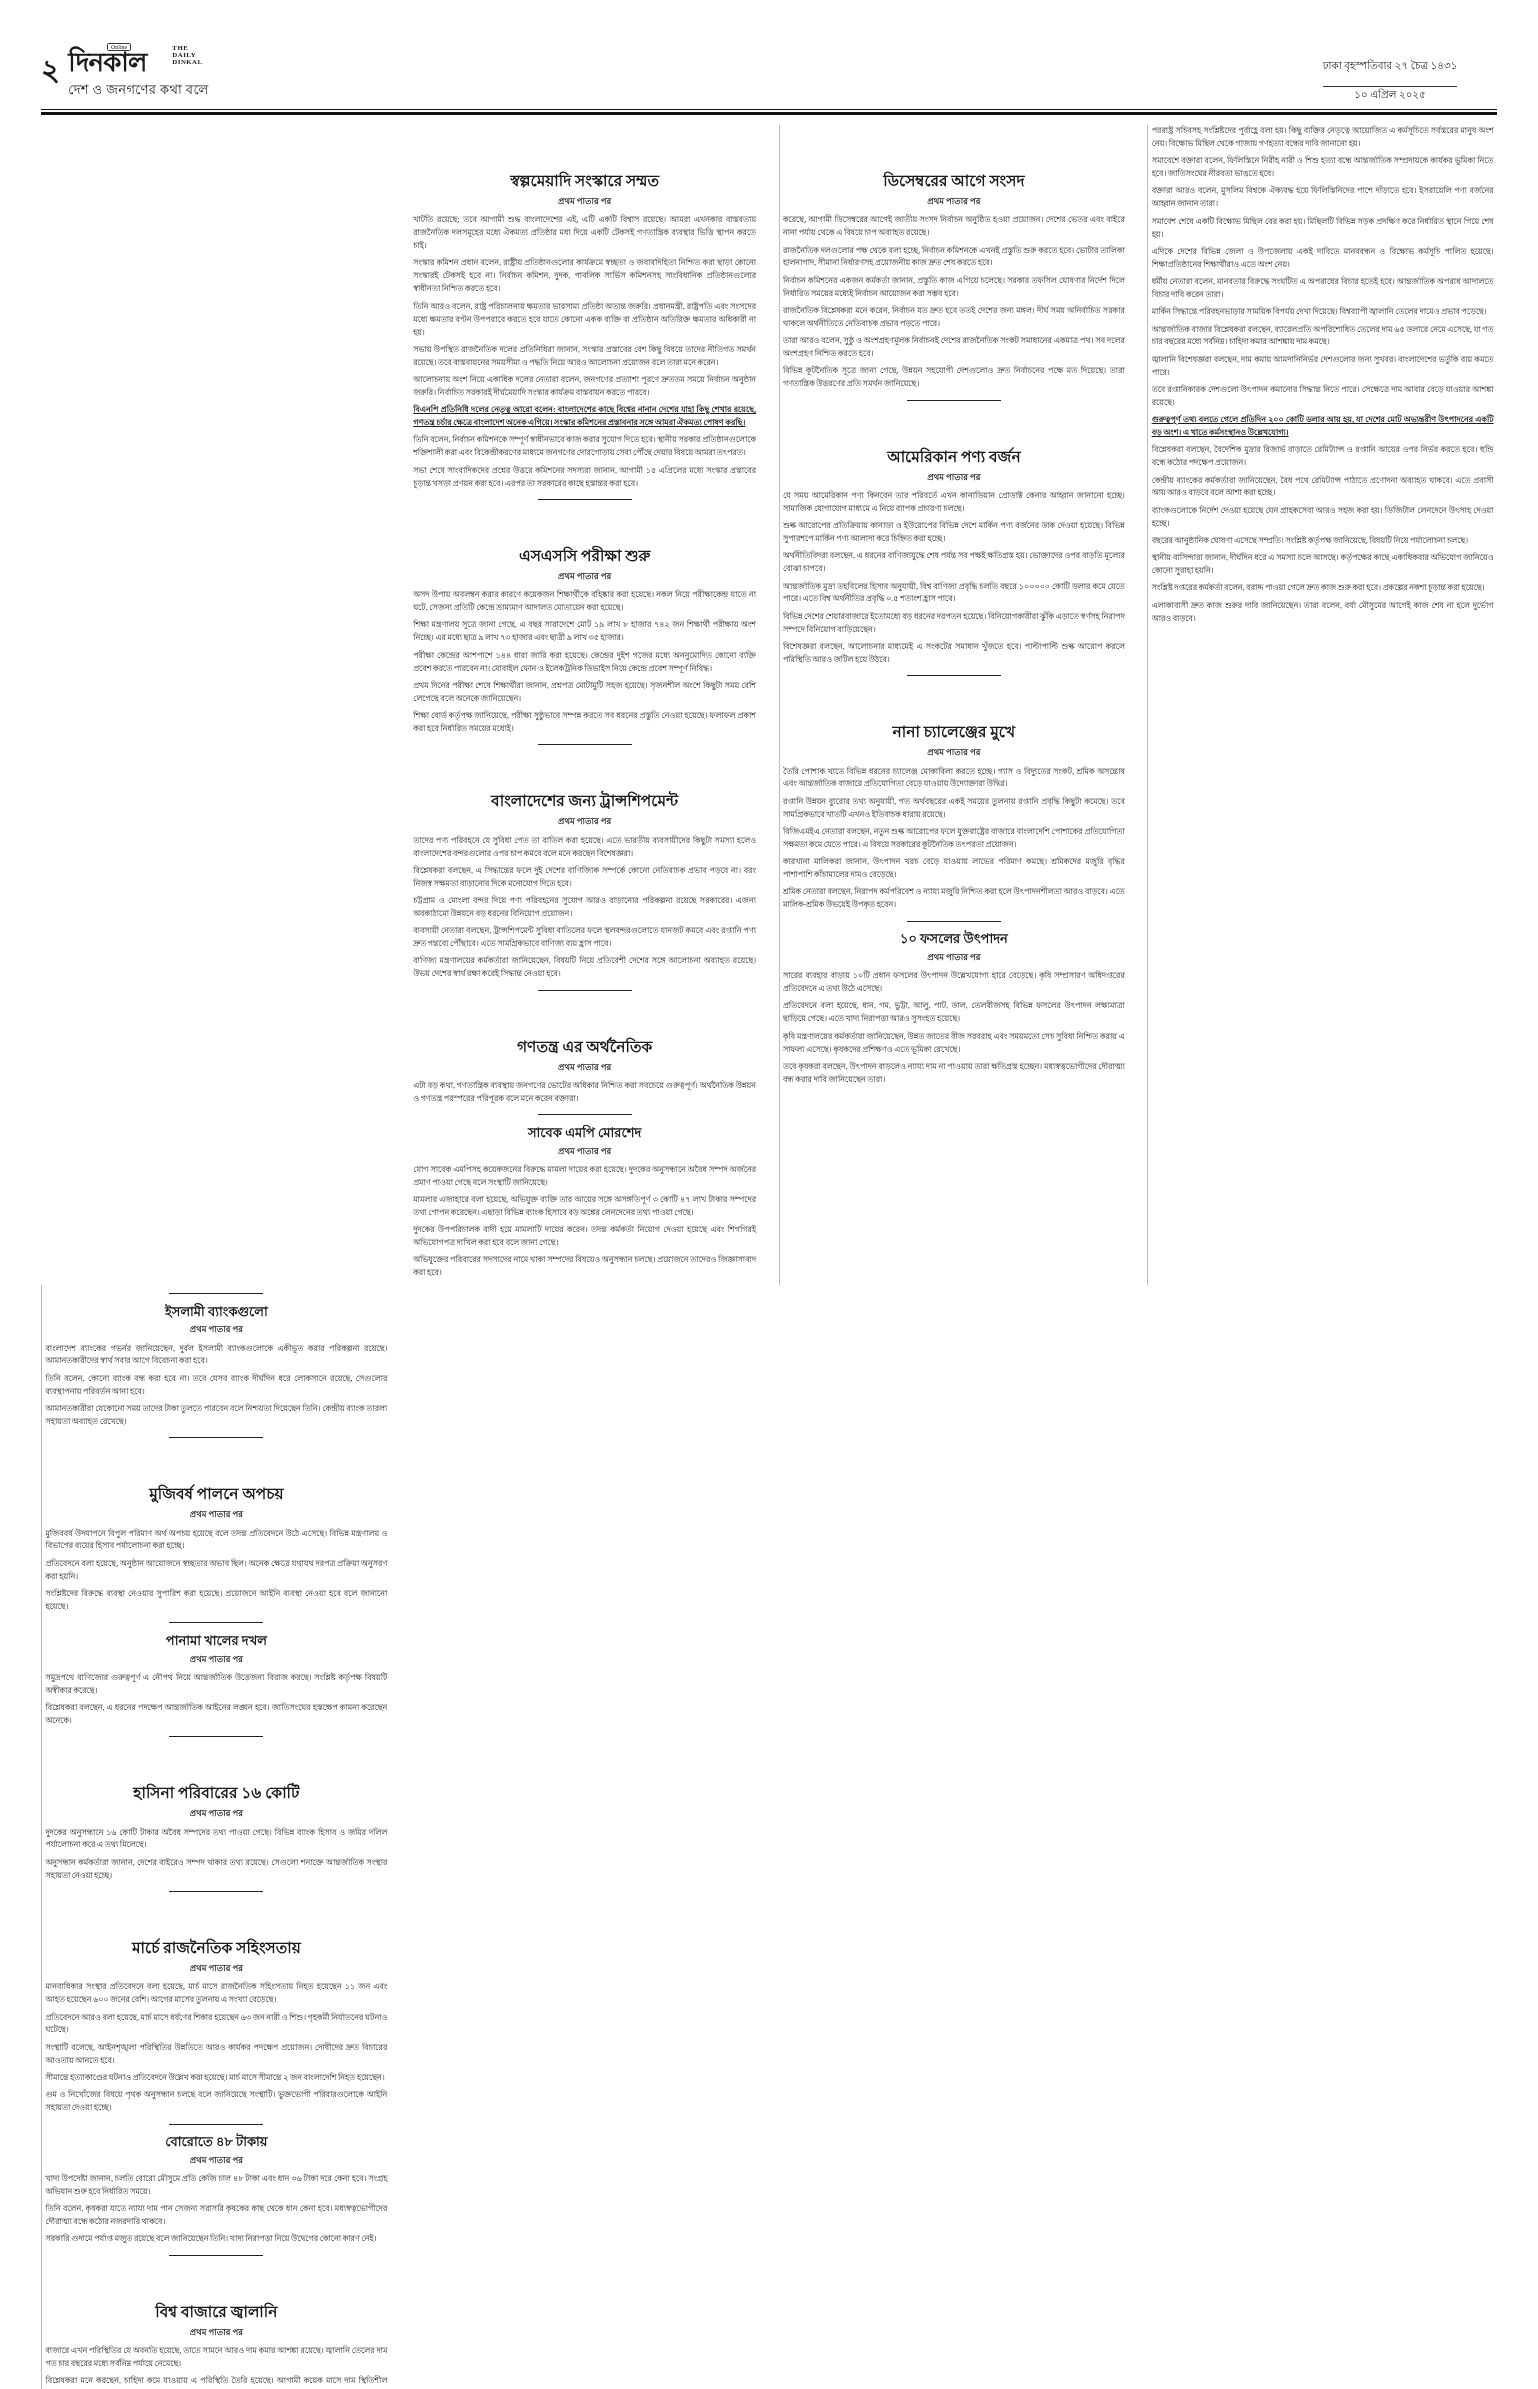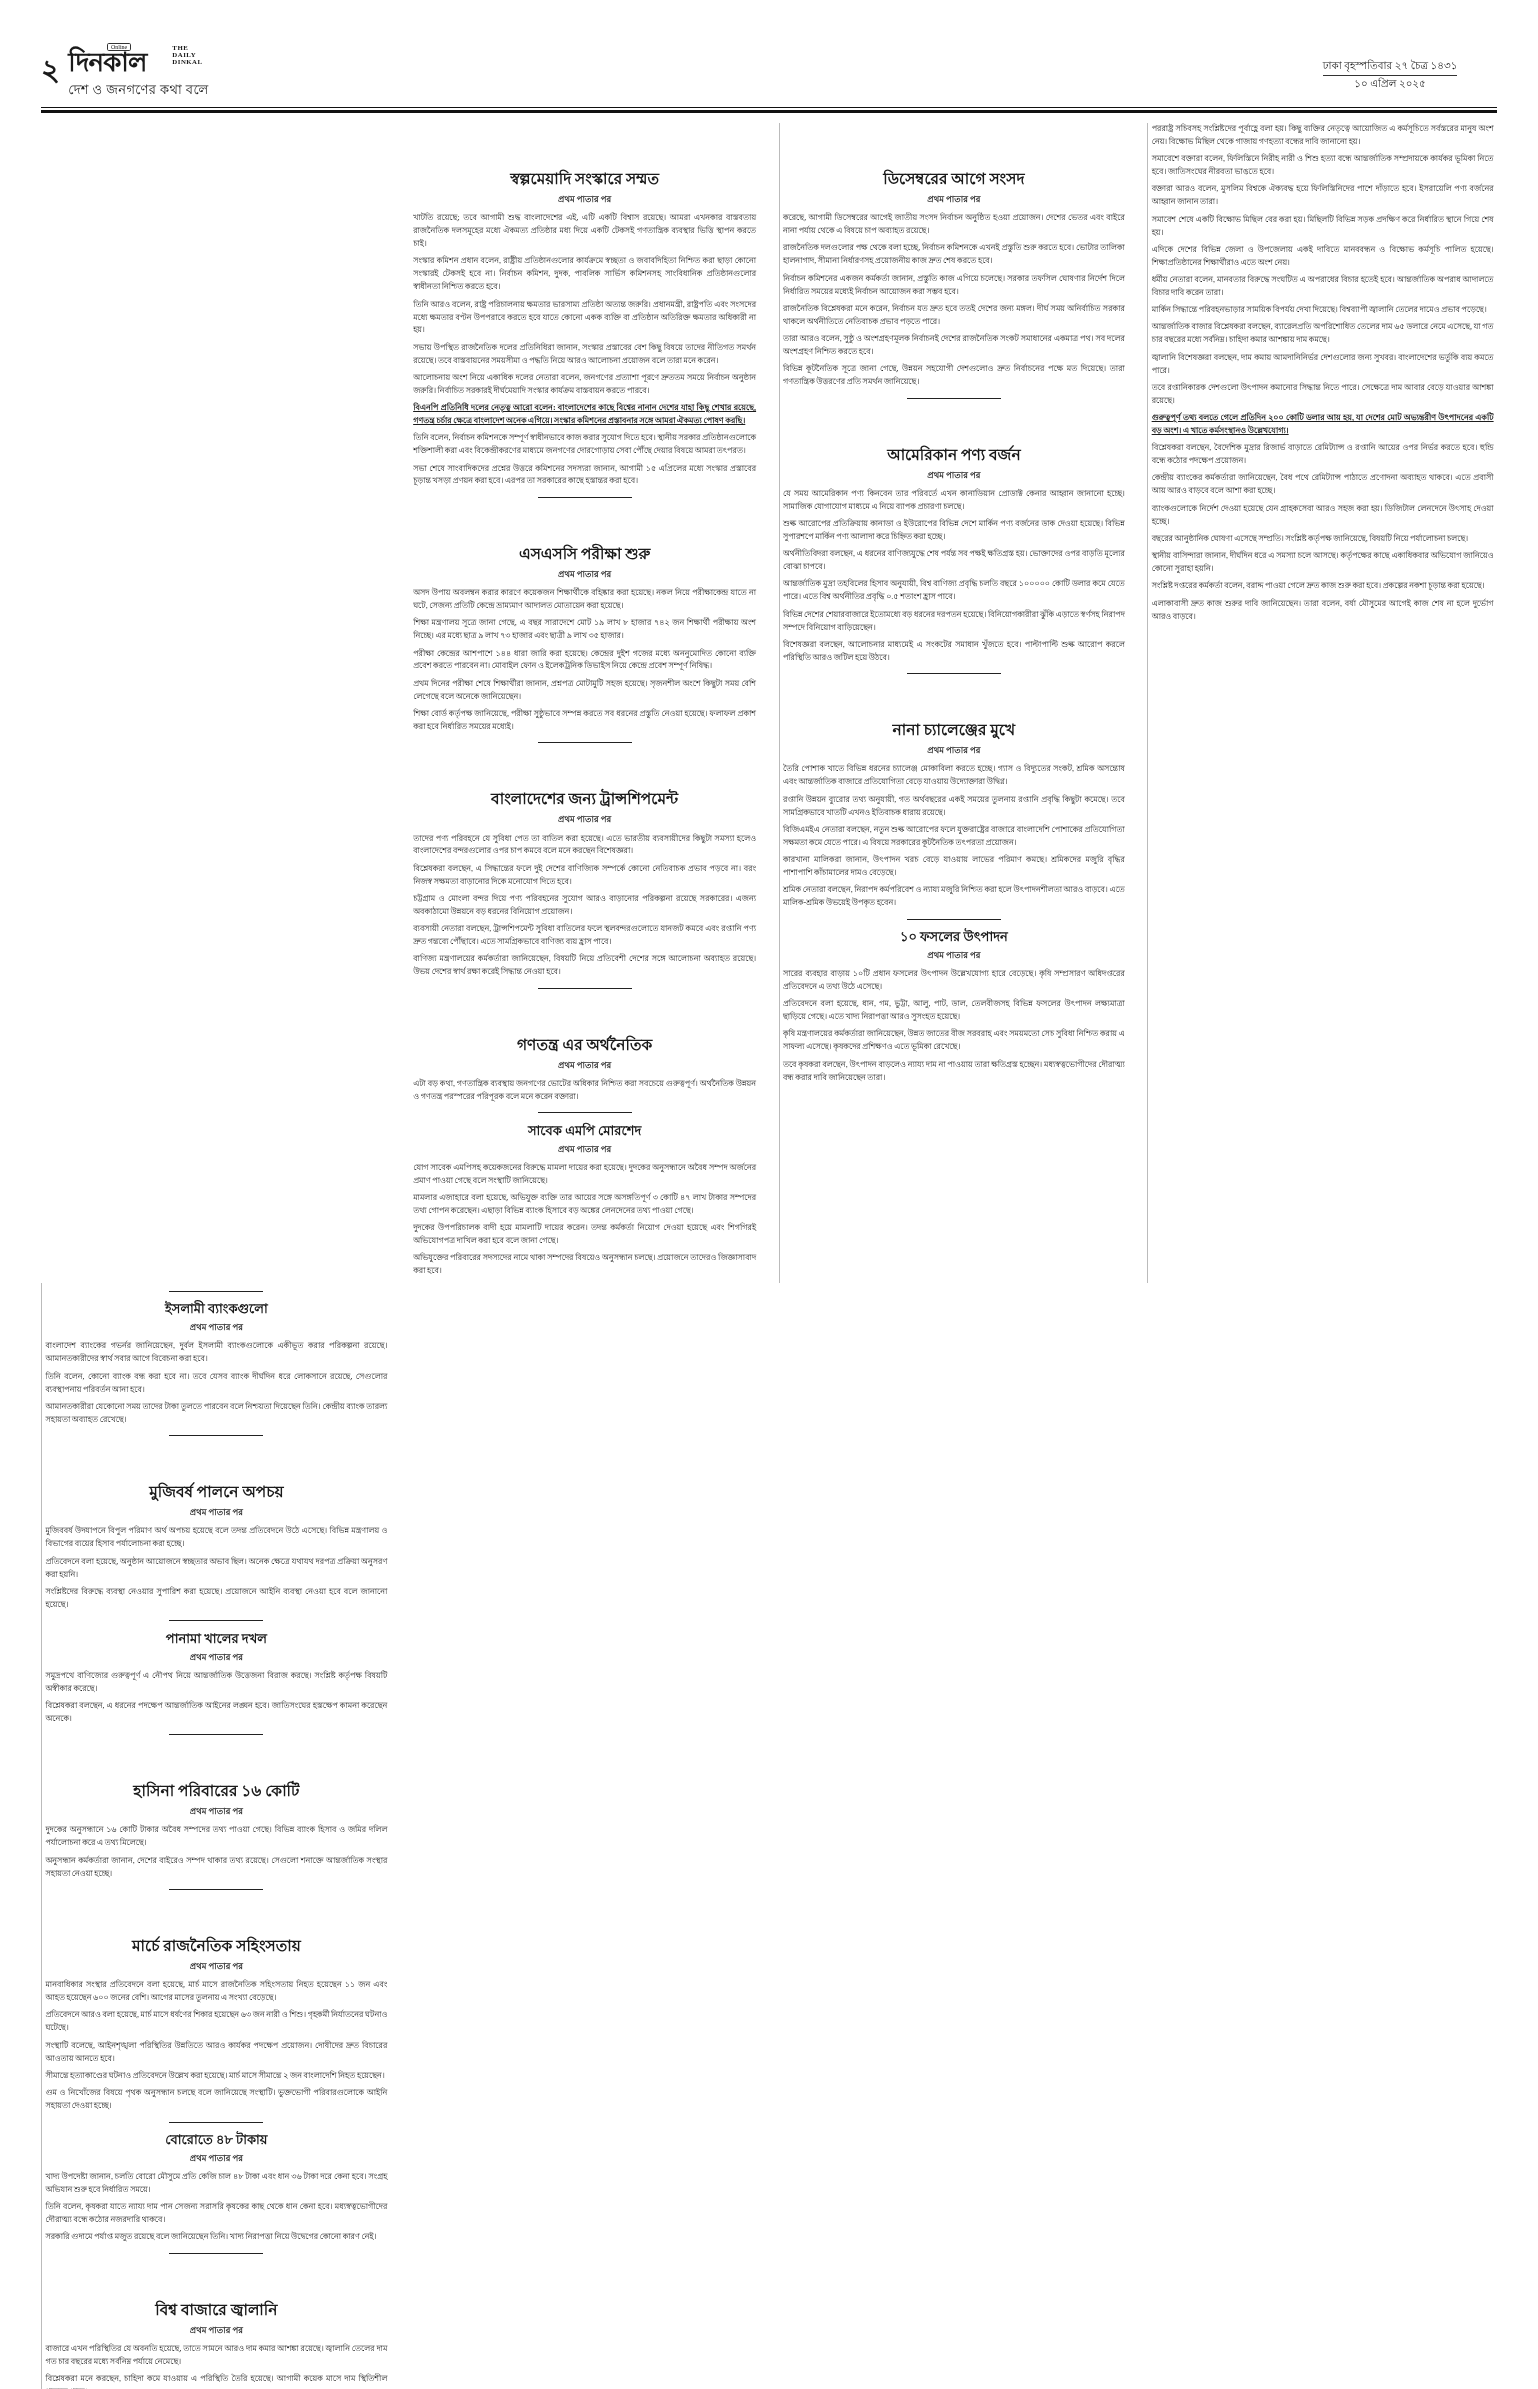--- a/index.html
+++ b/index.html
@@ -40,21 +40,21 @@
     font-size:6px;border:0.9px solid #333;padding:0 2.6px;border-radius:1.7px;
   }
   .logo-en{
     position:absolute;left:104px;top:-6.8px;
     font-size:6.8px;letter-spacing:0.5px;font-weight:700;
   }
   .mast-right{
     text-align:center;font-size:10.3px;line-height:1.5;margin-top:6.8px;
     min-width:214px;
   }
-  .mast-right .line1{border-bottom:0.9px solid #333;padding-bottom:2px;display:inline-block;}
+  .mast-right .line1{border-bottom:0.9px solid #333;padding-bottom:13px;display:inline-block;}
   .mast-rule{height:2.6px;background:#111;margin-top:1.7px;}
 
   
   .content{
     margin-top:10.3px;
     display:grid;
     grid-template-columns:1fr 1fr 1fr 1fr;
     column-gap:19px;
     position:relative;
   }

